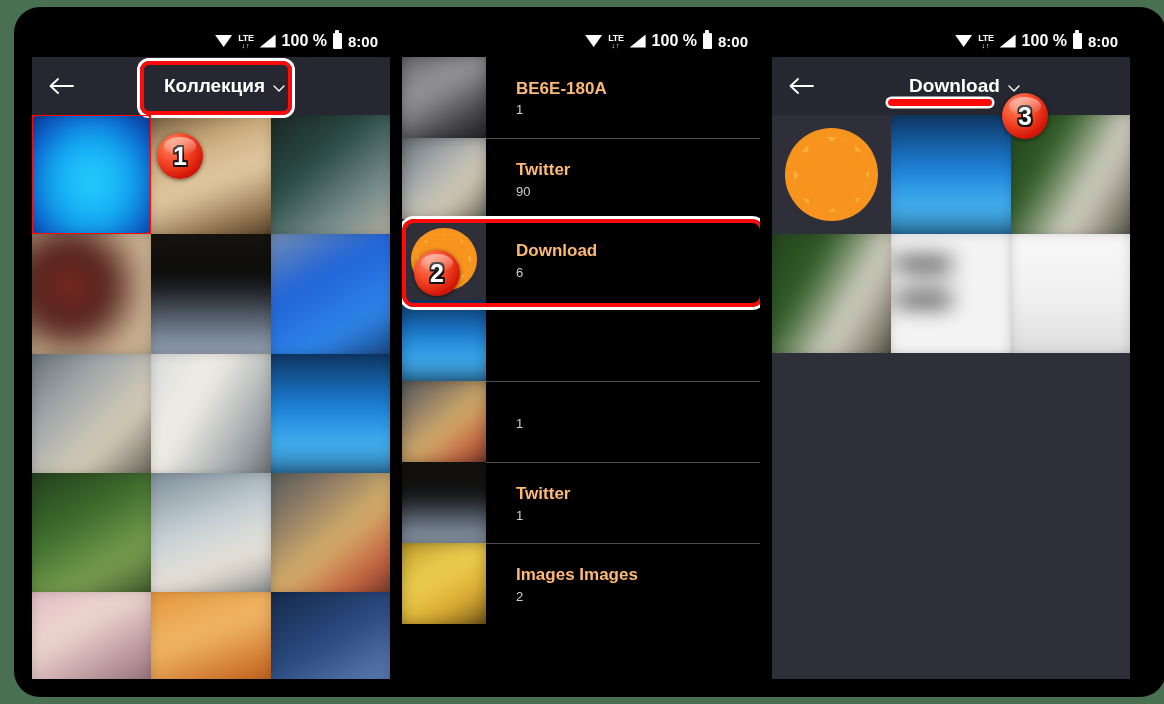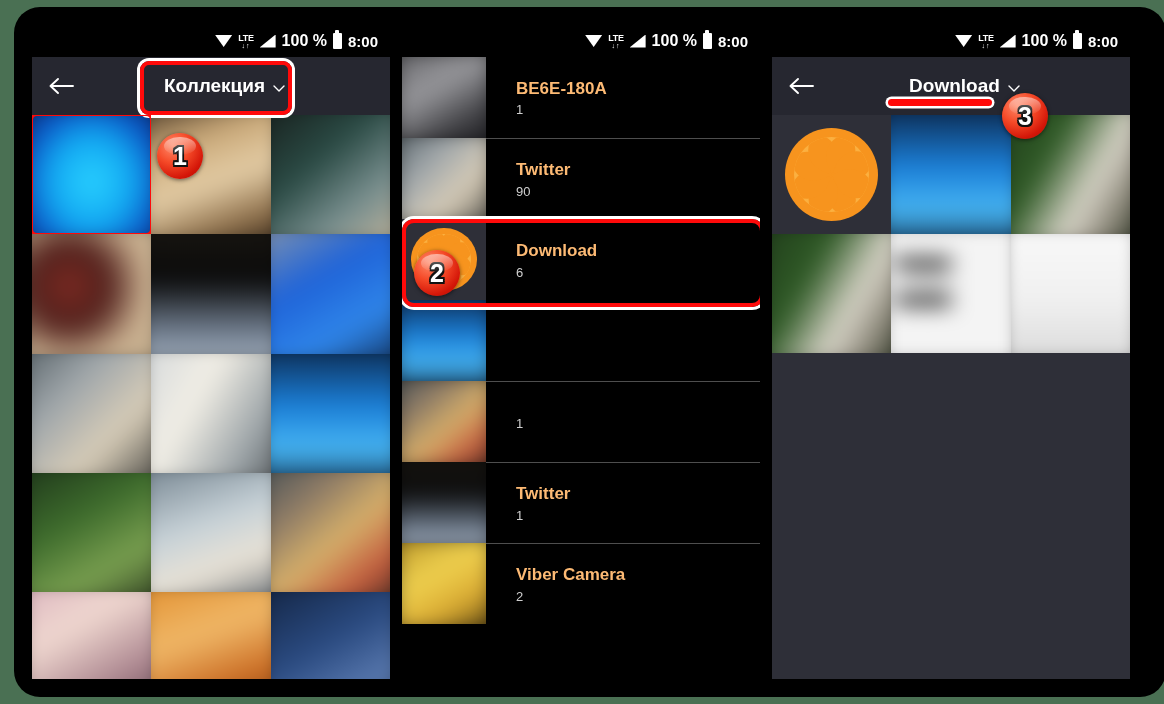--- a/index.html
+++ b/index.html
@@ -486,21 +486,21 @@
             <div class="album-name">Twitter</div>
             <div class="album-count">1</div>
           </div>
         </div>
 
         <div class="album-row">
           <div class="album-thumb">
               <div class="ph ph-yellow"></div>
             </div>
           <div class="album-info">
-            <div class="album-name">Viber Camera</div>
+            <div class="album-name">Images Images</div>
             <div class="album-count">2</div>
           </div>
         </div>
 
       </div>
 
       <div class="badge" id="badge-2">2</div>
     </div>
 
     <div class="panel">

